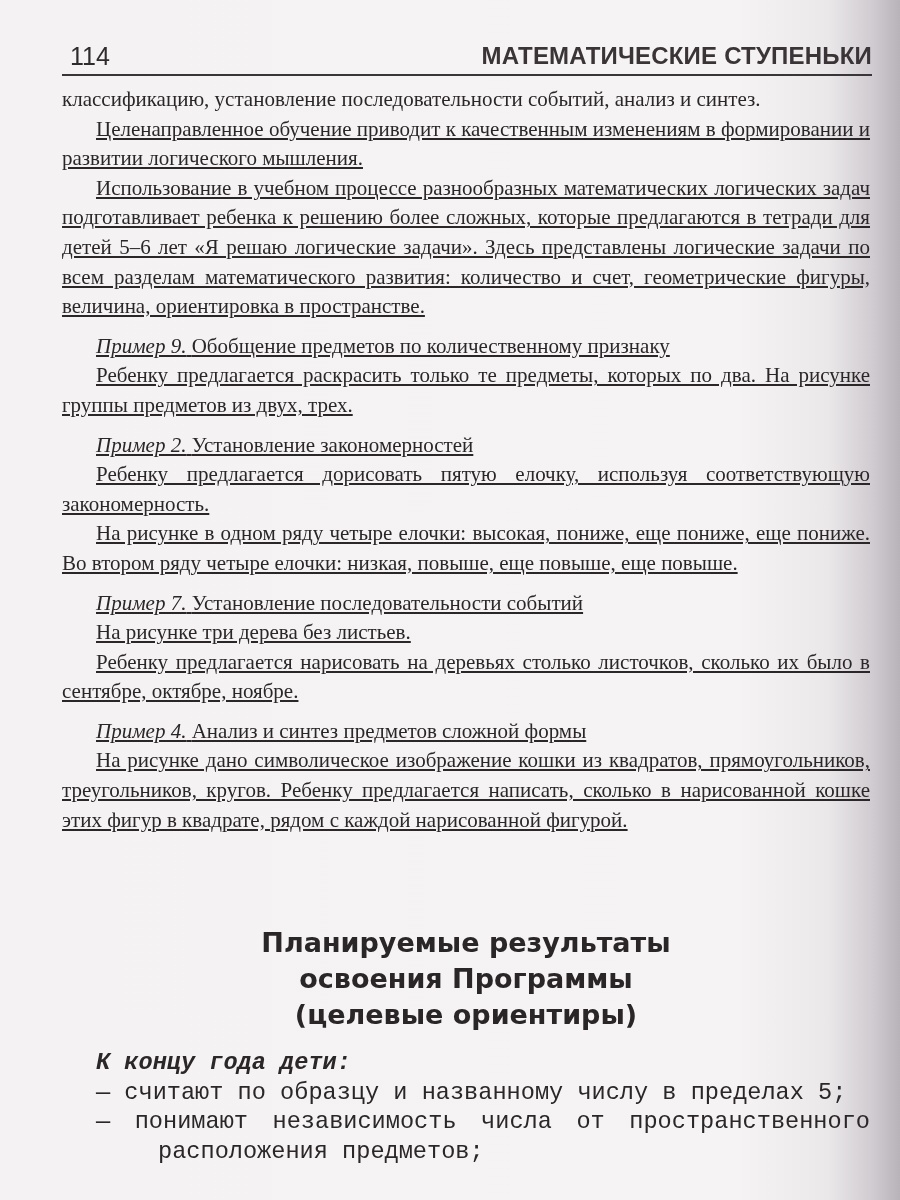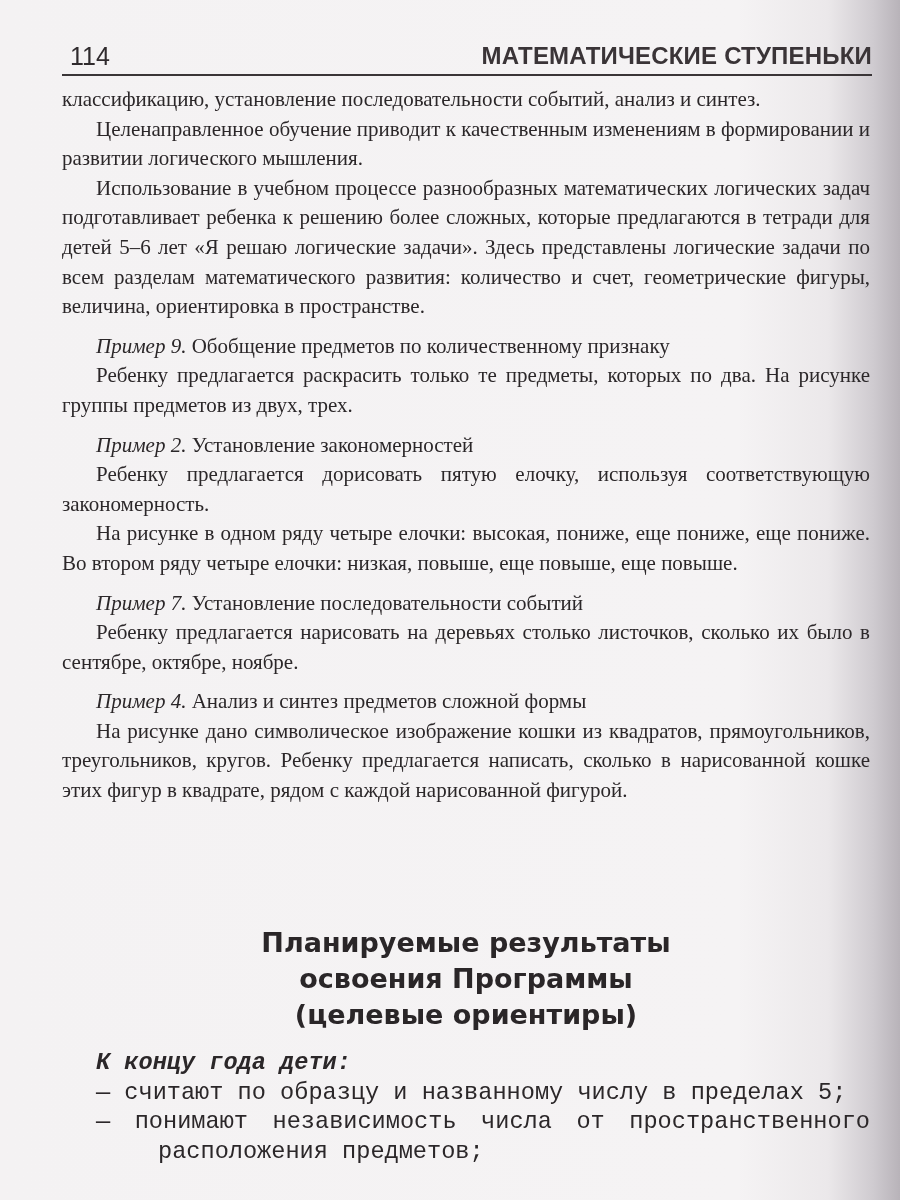--- a/index.html
+++ b/index.html
@@ -25,21 +25,21 @@
   .running-title {
     position: absolute; right: 0; top: 0;
     font-family: Liberation Sans, sans-serif; font-weight: bold; font-size: 24px;
     letter-spacing: 0.2px; color: #3a3437; white-space: nowrap;
   }
   .body-text {
     position: absolute; left: 62px; top: 85px; width: 808px;
     font-size: 21px; line-height: 29.6px; text-align: justify;
   }
   .body-text p { margin: 0; }
-  .body-text .indent { text-indent: 34px; }
+  .body-text .indent { text-indent: 34px; text-decoration: underline; }
   .gap { height: 10px; }
   .ital { font-style: italic; }
   .heading {
     position: absolute; left: 62px; top: 925px; width: 808px;
     text-align: center;
     font-family: "DejaVu Sans", sans-serif; font-weight: bold;
     font-size: 27px; line-height: 36px; color: #2a2628;
   }
   .results {
     position: absolute; left: 62px; top: 1048px; width: 808px;
@@ -67,20 +67,21 @@
     <p class="indent"><span class="ital">Пример 9.</span> <span>Обобщение предметов по количественному признаку</span></p>
     <p class="indent">Ребенку предлагается раскрасить только те предметы, которых по два. На рисунке группы предметов из двух, трех.</p>
 
     <div class="gap"></div>
     <p class="indent"><span class="ital">Пример 2.</span> <span>Установление закономерностей</span></p>
     <p class="indent">Ребенку предлагается дорисовать пятую елочку, используя соответствующую закономерность.</p>
     <p class="indent">На рисунке в одном ряду четыре елочки: высокая, пониже, еще пониже, еще пониже. Во втором ряду четыре елочки: низкая, повыше, еще повыше, еще повыше.</p>
 
     <div class="gap"></div>
     <p class="indent"><span class="ital">Пример 7.</span> <span>Установление последовательности событий</span></p>
+    <p class="indent">На рисунке три дерева без листьев.</p>
     <p class="indent">Ребенку предлагается нарисовать на деревьях столько листочков, сколько их было в сентябре, октябре, ноябре.</p>
 
     <div class="gap"></div>
     <p class="indent"><span class="ital">Пример 4.</span> <span>Анализ и синтез предметов сложной формы</span></p>
     <p class="indent">На рисунке дано символическое изображение кошки из квадратов, прямоугольников, треугольников, кругов. Ребенку предлагается написать, сколько в нарисованной кошке этих фигур в квадрате, рядом с каждой нарисованной фигурой.</p>
   </div>
 
   <div class="heading">
     <div>Планируемые результаты</div>
     <div>освоения Программы</div>

